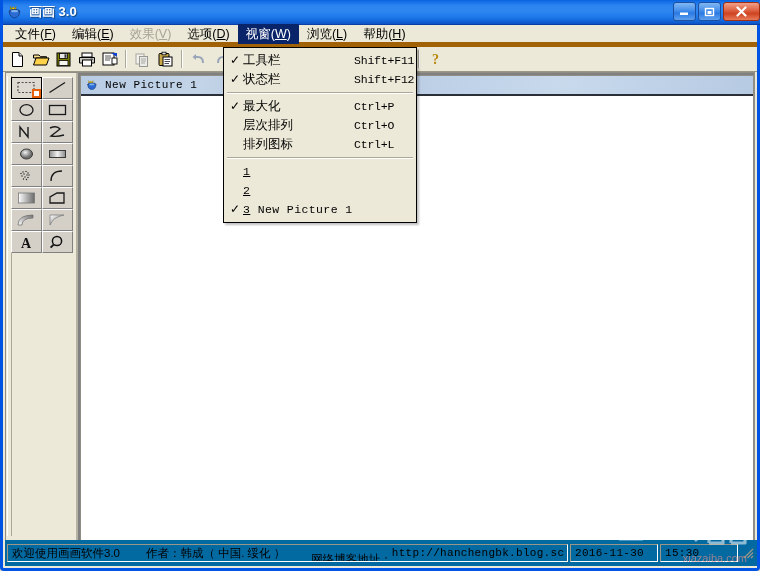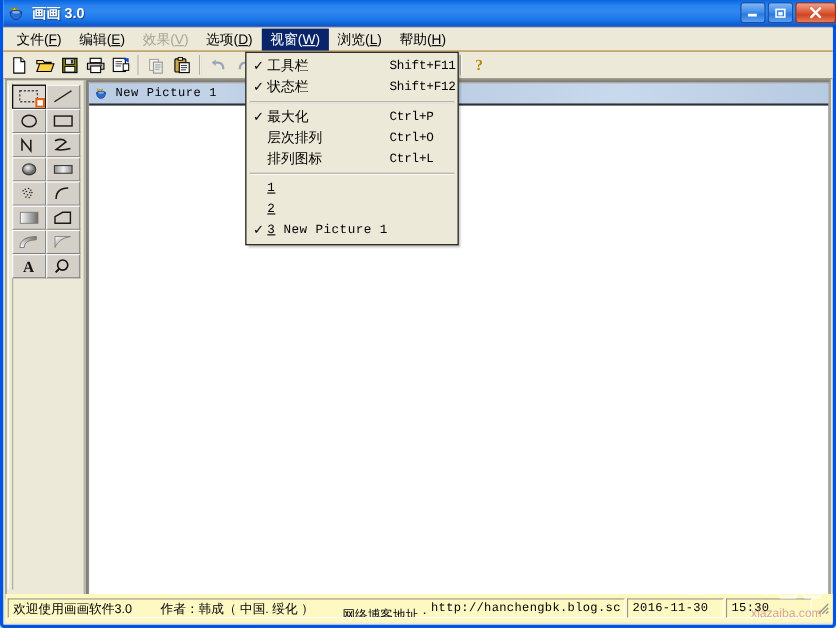--- a/index.html
+++ b/index.html
@@ -86,21 +86,21 @@
   
   .menubar {
     position: absolute;
     left: 0; top: 25px;
     width: 754px; height: 22px;
     background: #ece9d8;
     display: flex;
     align-items: center;
     padding-left: 4px;
     box-sizing: border-box;
-    border-bottom: 1px solid #a16207;
+    border-bottom: 5px solid #a16207;
   }
   .menu-item {
     padding: 3px 8px 3px 8px;
     font-size: 12.5px;
     color: #000;
     white-space: nowrap;
     font-family: "Liberation Sans", sans-serif;
     line-height: 14px;
   }
   .menu-item .und { text-decoration: underline; }
@@ -279,21 +279,21 @@
     margin: 3px 3px 3px 3px;
     border-bottom: 1px solid #ffffff;
   }
   .dd-num { text-decoration: underline; }
 
   
   .statusbar {
     position: absolute;
     left: 2px; bottom: 2px;
     width: 752px; height: 21px;
-    background: #fef9c3;
+    background: #0369a1;
     display: flex;
     align-items: center;
     box-sizing: border-box;
     padding: 13px 2px;
   }
   .sb-cell {
     height: 18px;
     box-sizing: border-box;
     border: 1px solid;
     border-color: #9a9688 #ffffff #ffffff #9a9688;

